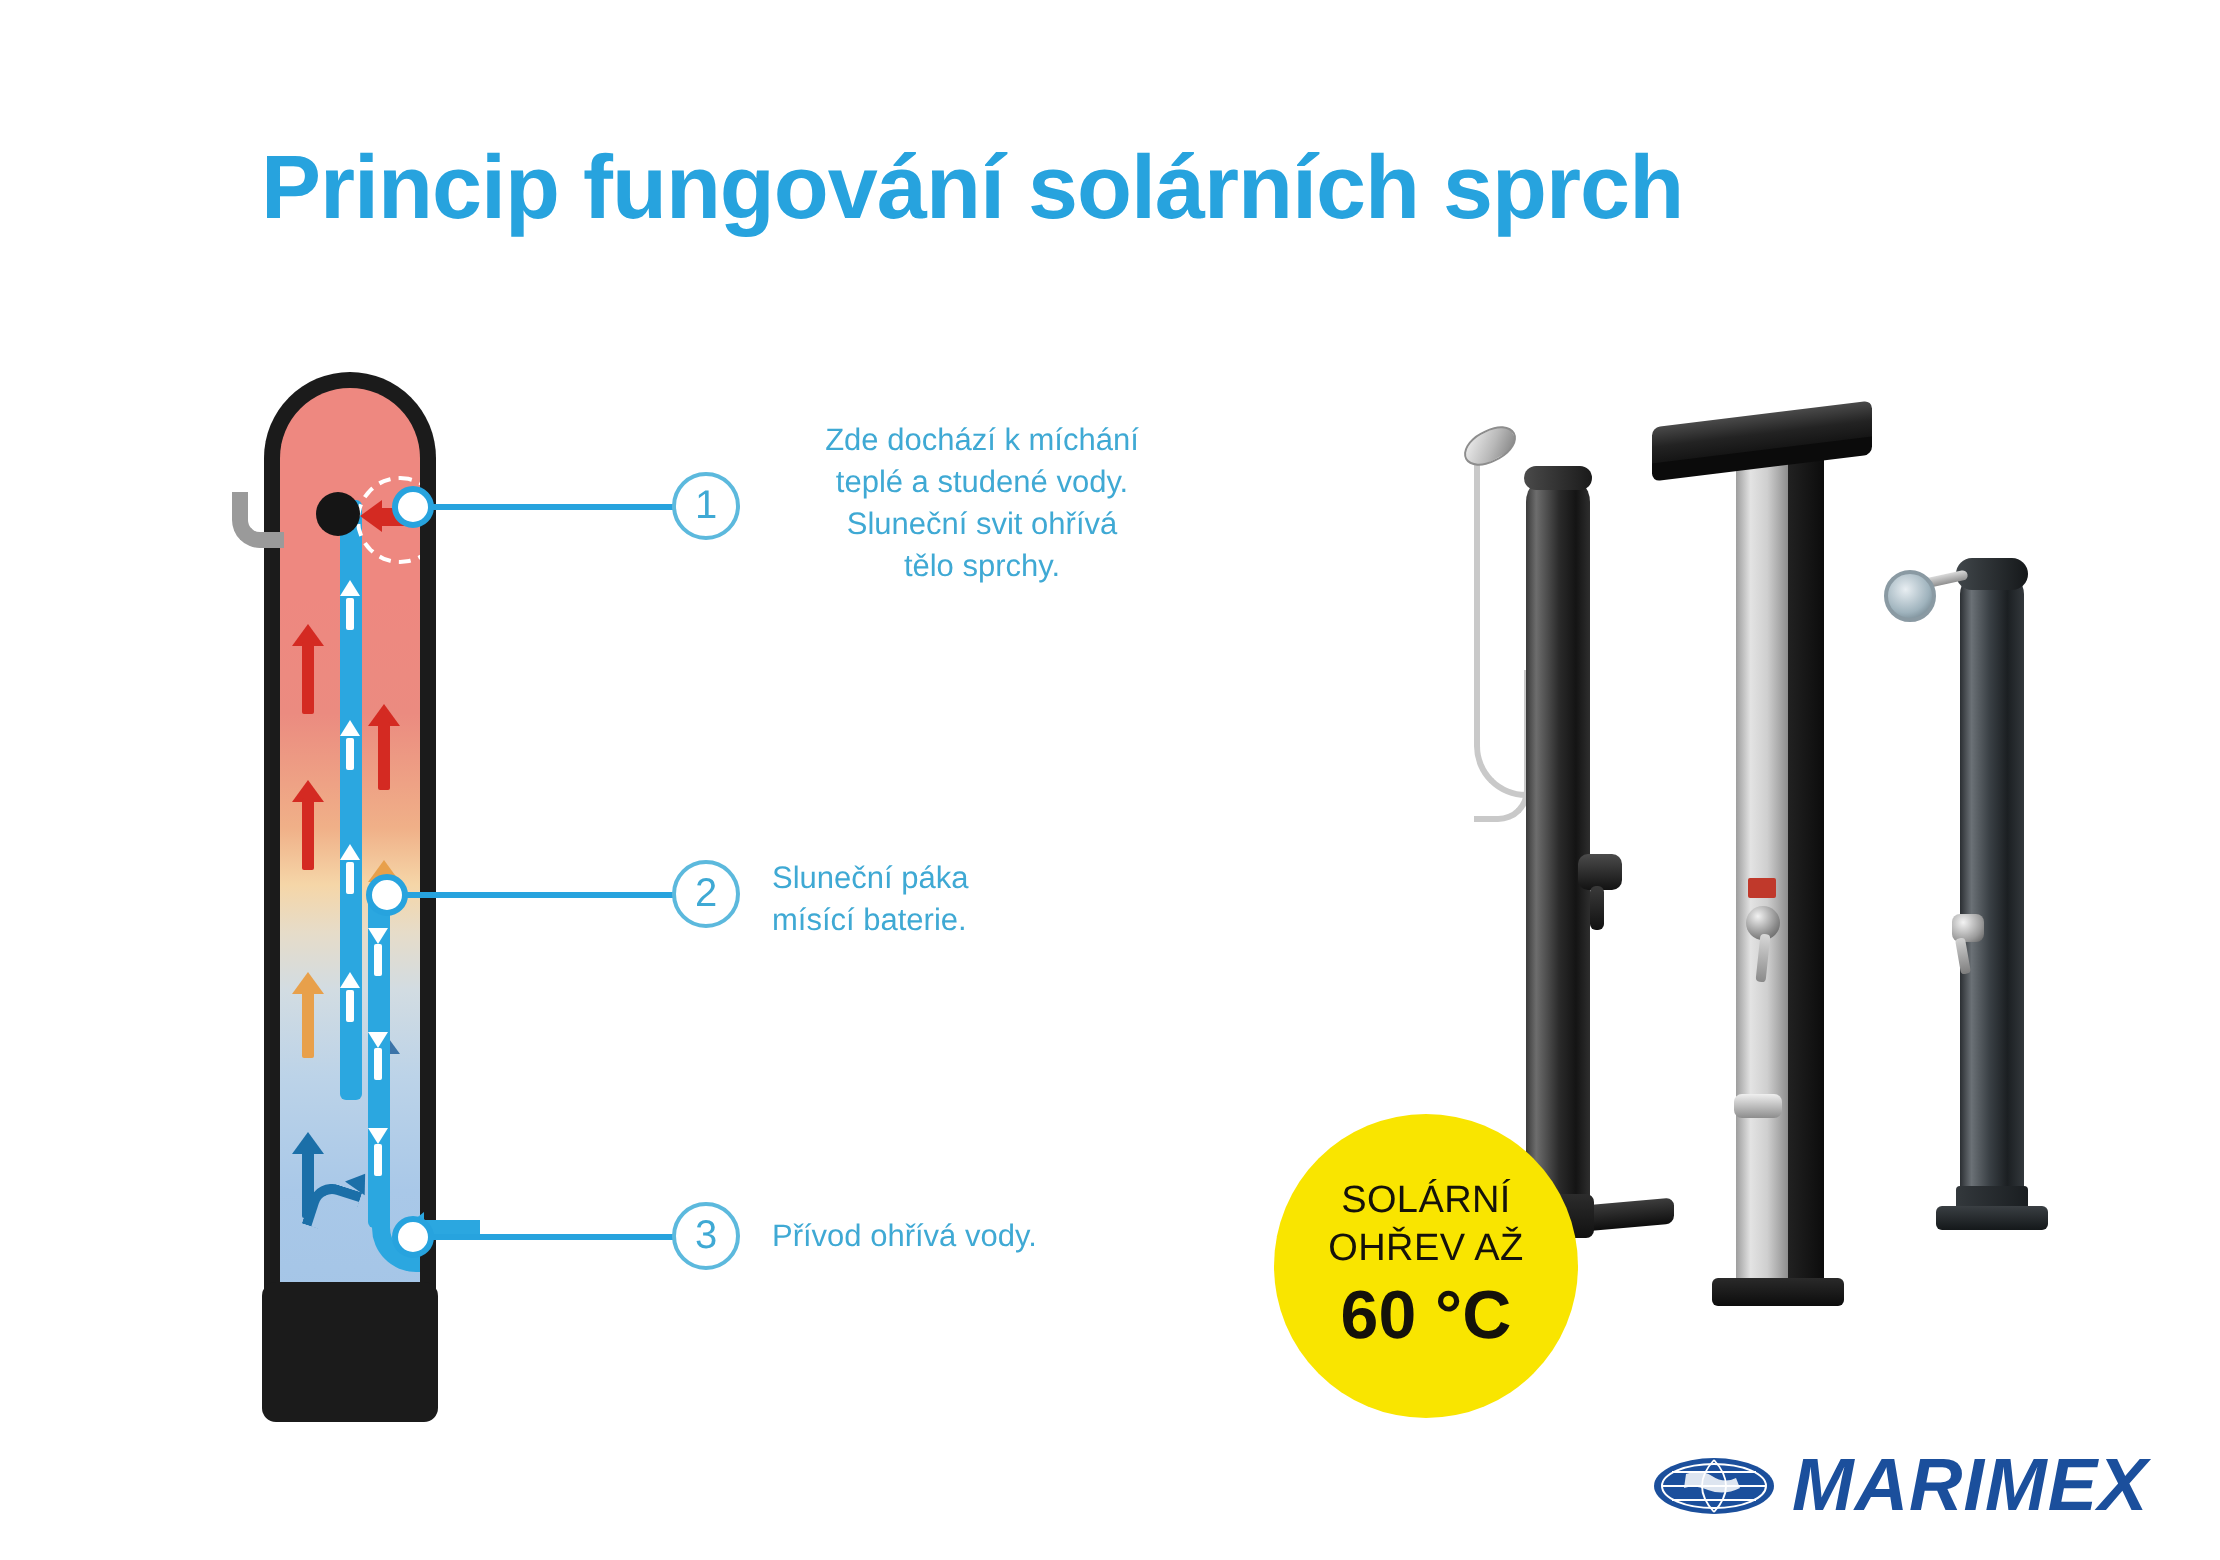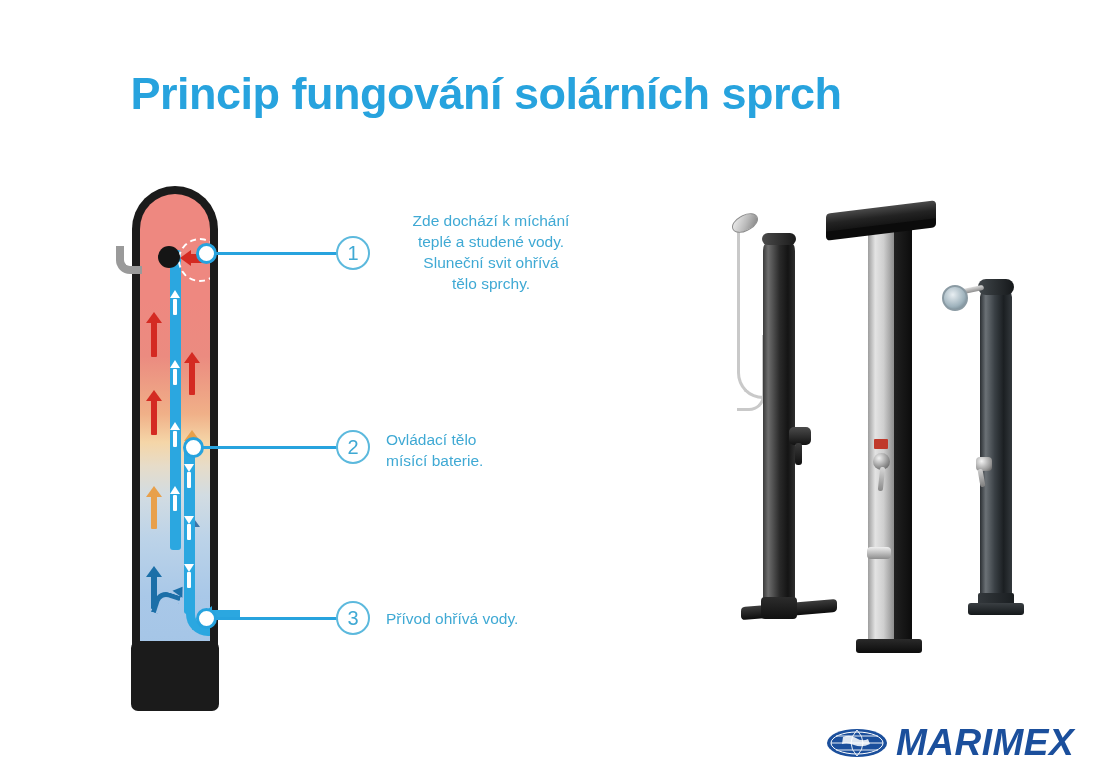--- a/index.html
+++ b/index.html
@@ -350,21 +350,21 @@
     <div class="callout-text" style="left:386px;top:210px;width:210px;text-align:center;">Zde dochází k míchání
 teplé a studené vody.
 Sluneční svit ohřívá
 tělo sprchy.</div>
   </div>
 
   <div class="callout">
     <div class="conn-dot" style="left:183px;top:437px;"></div>
     <div class="conn-line" style="left:203px;top:446px;width:135px;"></div>
     <div class="num-circle" style="left:336px;top:430px;">2</div>
-    <div class="callout-text" style="left:386px;top:429px;width:210px;">Ovládací tělo
+    <div class="callout-text" style="left:386px;top:429px;width:210px;">Sluneční páka
 mísící baterie.</div>
   </div>
 
   <div class="callout">
     <div class="conn-dot" style="left:196px;top:608px;"></div>
     <div class="conn-line" style="left:216px;top:617px;width:122px;"></div>
     <div class="num-circle" style="left:336px;top:601px;">3</div>
     <div class="callout-text" style="left:386px;top:608px;width:220px;">Přívod ohřívá vody.</div>
   </div>
 
@@ -399,20 +399,25 @@
       <div class="cap"></div>
       <div class="arm"></div>
       <div class="head"></div>
       <div class="valve"></div>
       <div class="valve-arm"></div>
       <div class="foot2"></div>
       <div class="foot"></div>
     </div>
   </div>
 
+  <div class="badge">
+    <div class="l1">SOLÁRNÍ</div>
+    <div class="l2">OHŘEV AŽ</div>
+    <div class="l3">60 °C</div>
+  </div>
 
   <div class="logo">
     <div class="globe">
       <svg width="62" height="30" viewBox="0 0 62 30">
         <ellipse cx="31" cy="15" rx="30" ry="14" fill="#1B4F9C"></ellipse>
         <ellipse cx="31" cy="15" rx="26" ry="11" fill="none" stroke="#ffffff" stroke-width="1"></ellipse>
         <path d="M5 15 H57 M31 2 Q19 15 31 28 M31 2 Q43 15 31 28 M10 8 H52 M10 22 H52" fill="none" stroke="#ffffff" stroke-width="0.9"></path>
         <path d="M17 9 Q24 6 30 10 Q36 14 42 11 L44 16 Q36 20 28 17 Q21 14 16 16 Z" fill="#ffffff" opacity="0.85"></path>
       </svg>
     </div>

